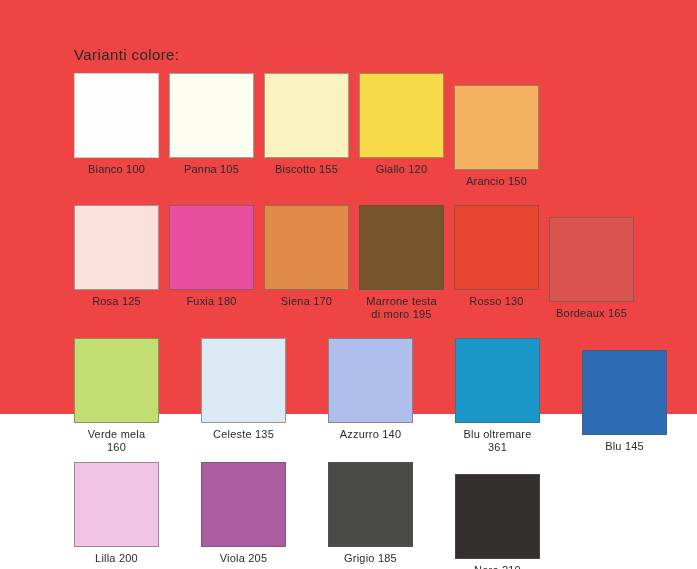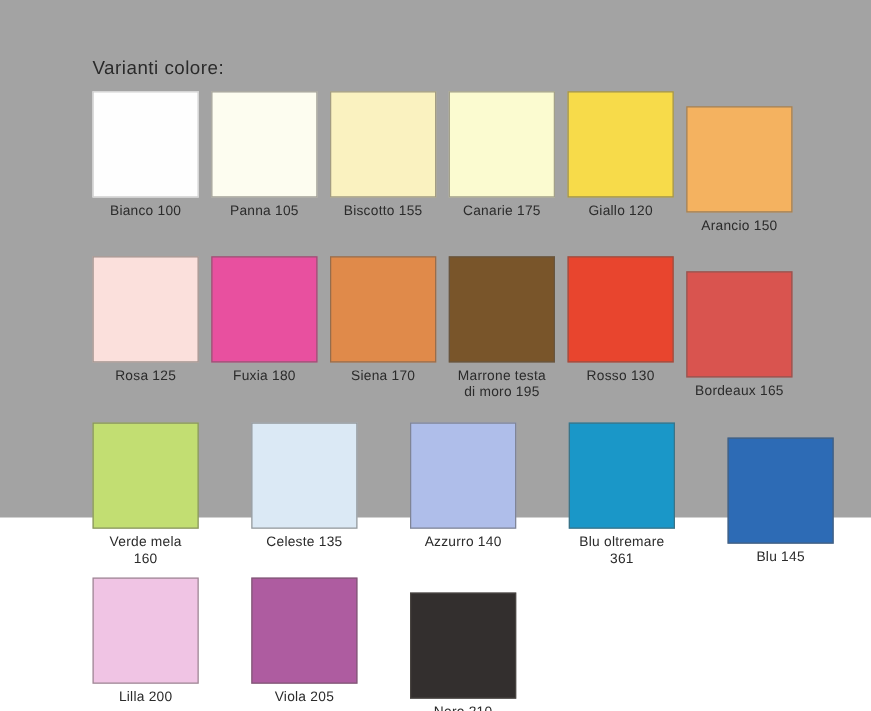--- a/index.html
+++ b/index.html
@@ -10,21 +10,21 @@
     width: 697px;
     height: 569px;
     background: #ffffff;
     font-family: "Liberation Sans", sans-serif;
     overflow: hidden;
   }
   #page {
     position: relative;
     width: 697px;
     height: 414px;
-    background: #a3a3a3;
+    background: #ef4444;
   }
   #title {
     position: absolute;
     left: 74px;
     top: 46px;
     font-size: 15px;
     color: #2a2a2a;
     letter-spacing: 0.4px;
     white-space: nowrap;
   }
@@ -88,24 +88,20 @@
         </div>
         <div class="cell">
           <div class="swatch" title="Panna" style="background: rgb(253, 253, 240);"></div>
           <div class="label">Panna  105</div>
         </div>
         <div class="cell">
           <div class="swatch" title="Biscotto" style="background: rgb(250, 242, 192);"></div>
           <div class="label">Biscotto  155</div>
         </div>
         <div class="cell">
-          <div class="swatch" title="Canarie" style="background: rgb(251, 251, 208);"></div>
-          <div class="label">Canarie  175</div>
-        </div>
-        <div class="cell">
           <div class="swatch" title="Giallo" style="background: rgb(247, 219, 74);"></div>
           <div class="label">Giallo  120</div>
         </div>
         <div class="cell">
           <div class="swatch" title="Arancio" style="background: rgb(244, 178, 96);"></div>
           <div class="label">Arancio  150</div>
         </div>
       </div>
       <div class="row row-gap-2">
         <div class="cell">
@@ -161,19 +157,23 @@
       <div class="row row-gap-3">
         <div class="cell">
           <div class="swatch" title="Lilla" style="background: rgb(240, 196, 228);"></div>
           <div class="label">Lilla  200</div>
         </div>
         <div class="cell">
           <div class="swatch" title="Viola" style="background: rgb(174, 92, 160);"></div>
           <div class="label">Viola  205</div>
         </div>
         <div class="cell">
+          <div class="swatch" title="Grigio" style="background: rgb(74, 74, 72);"></div>
+          <div class="label">Grigio  185</div>
+        </div>
+        <div class="cell">
           <div class="swatch" title="Nero" style="background: rgb(51, 47, 46);"></div>
           <div class="label">Nero  210</div>
         </div>
       </div>
     </div>
 
 </div>
 
 </body></html>

